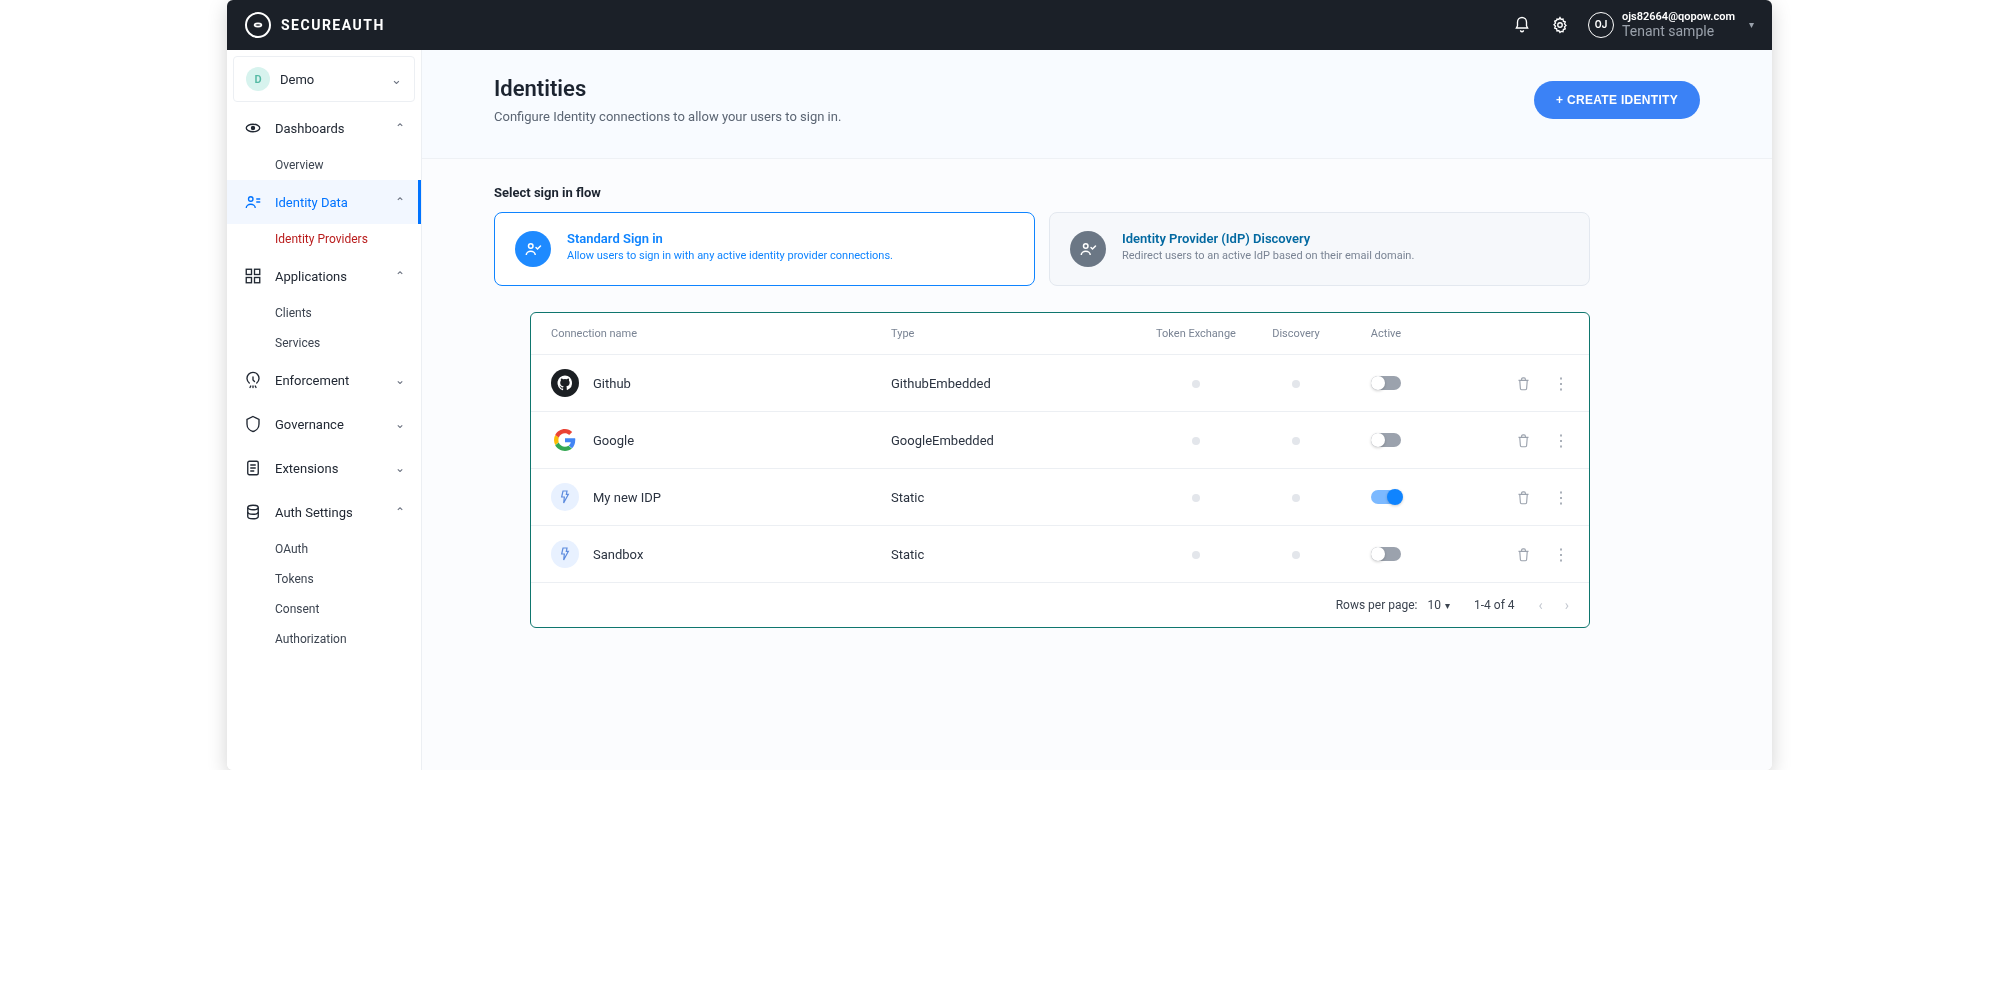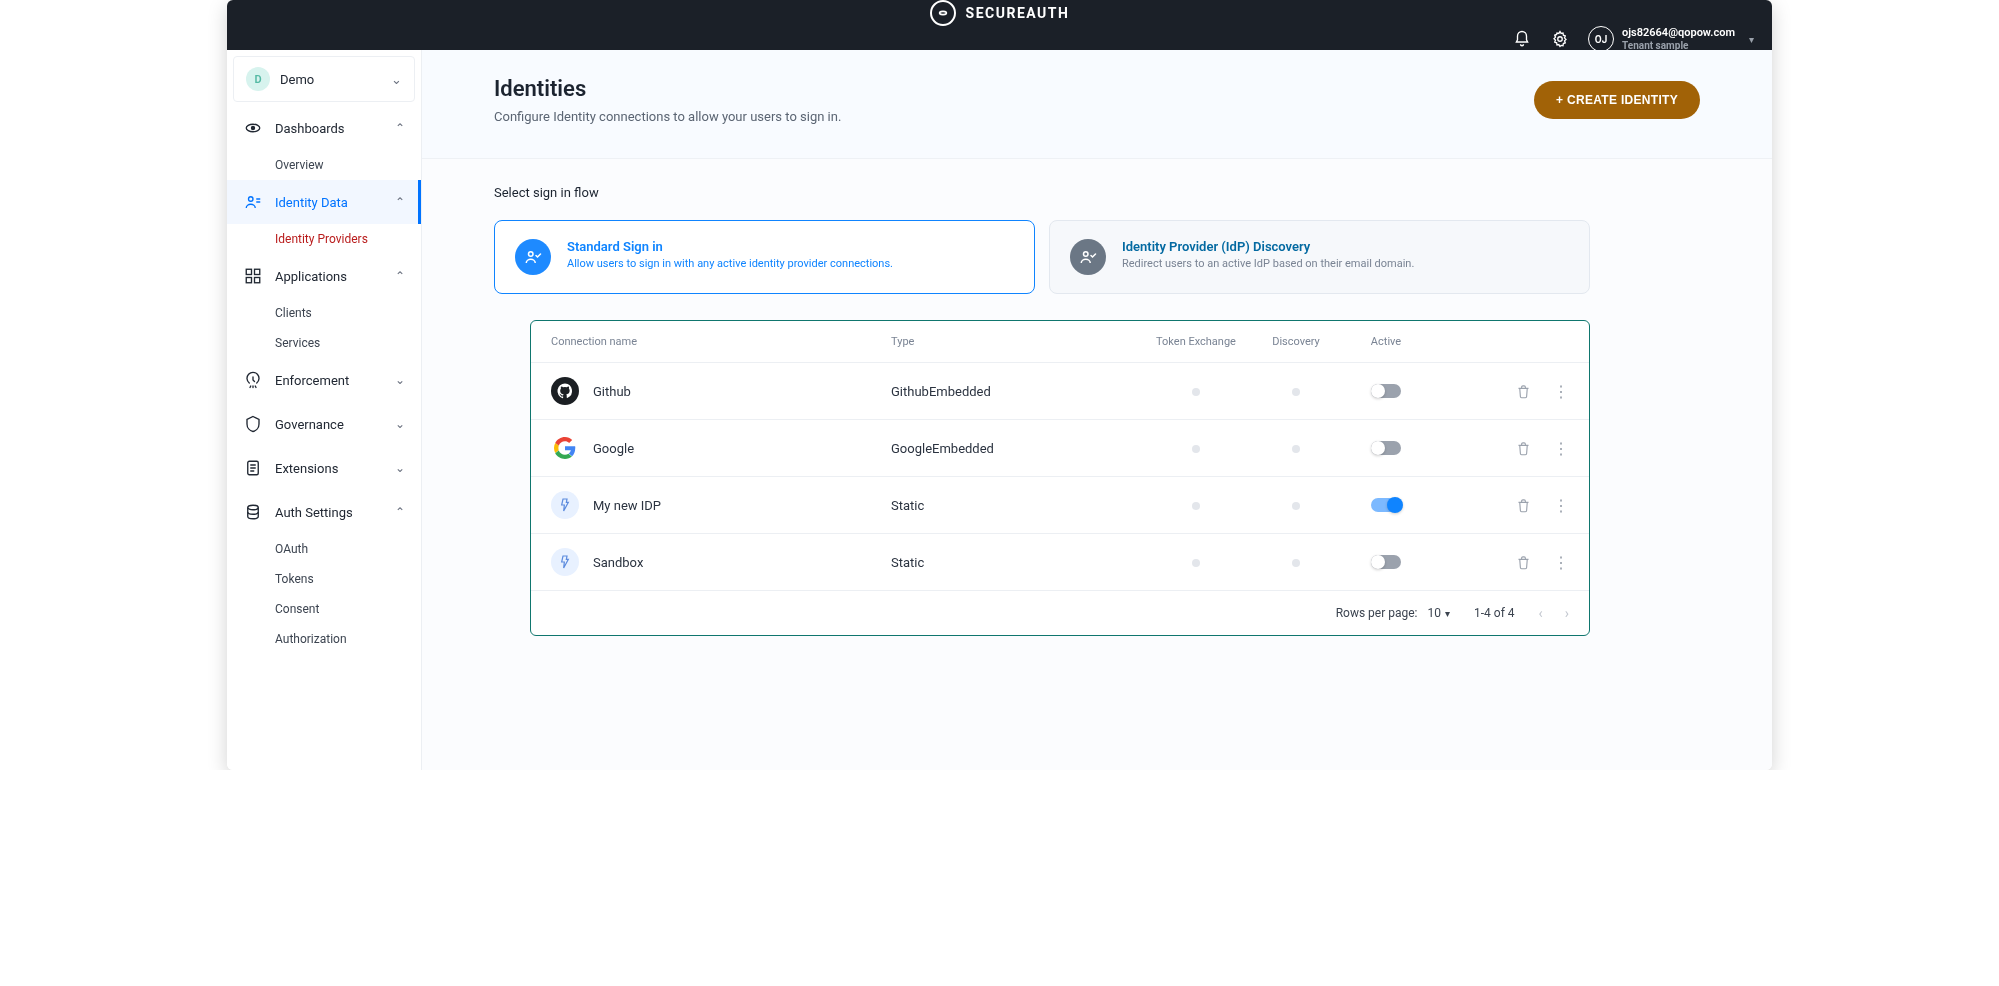--- a/index.html
+++ b/index.html
@@ -1,29 +1,29 @@
 <!DOCTYPE html>
 <html><head>
 <meta charset="utf-8">
 <style>
 * { box-sizing: border-box; margin: 0; padding: 0; }
 body { font-family: -apple-system, BlinkMacSystemFont, "Segoe UI", Roboto, Helvetica, Arial, sans-serif; background: #ffffff; color: #212833; }
 .app { display: flex; flex-direction: column; height: 770px; width: 1545px; position: relative; box-shadow: 0 6px 20px rgba(0,0,0,0.18); border-radius: 6px; overflow: hidden; margin: 0 auto; }
 
 
-.topbar { height: 50px; background: #1b2028; display: flex; align-items: center; padding: 0 18px; color: #fff; flex-direction: column; }
+.topbar { height: 50px; background: #1b2028; display: flex; align-items: center; padding: 0 18px; color: #fff; }
 .brand { display: flex; align-items: center; gap: 10px; font-weight: 700; letter-spacing: 1.5px; font-size: 14px; }
 .brand-logo { width: 26px; height: 26px; border: 2px solid #fff; border-radius: 50%; display: flex; align-items: center; justify-content: center; font-weight: 800; font-size: 14px; }
 .topbar-right { margin-left: auto; display: flex; align-items: center; gap: 18px; }
 .top-icon { width: 20px; height: 20px; display: flex; align-items: center; justify-content: center; color: #fff; cursor: pointer; }
 .avatar { width: 26px; height: 26px; border-radius: 50%; border: 1.5px solid #fff; display: flex; align-items: center; justify-content: center; font-size: 10px; font-weight: 600; }
 .user-block { display: flex; align-items: center; gap: 8px; cursor: pointer; }
 .user-text { display: flex; flex-direction: column; line-height: 1.2; }
 .user-email { font-size: 11px; font-weight: 600; }
-.user-tenant { font-size: 10px; color: #9aa1ab; font-weight: bold; }
+.user-tenant { font-size: 14px; color: #9aa1ab; }
 .caret-down { font-size: 10px; margin-left: 6px; color: #9aa1ab; }
 
 
 .body { flex: 1; display: flex; min-height: 0; }
 
 
 .sidebar { width: 195px; border-right: 1px solid #eceff3; background: #fff; display: flex; flex-direction: column; font-size: 13px; }
 .workspace-select { margin: 6px 6px 0 6px; border: 1px solid #eceff3; border-radius: 4px; padding: 10px 12px; display: flex; align-items: center; gap: 10px; cursor: pointer; }
 .workspace-badge { width: 24px; height: 24px; border-radius: 50%; background: #d7f3ee; color: #54b9a4; font-size: 11px; font-weight: 600; display: flex; align-items: center; justify-content: center; }
 .workspace-select .chev { margin-left: auto; color: #6b7280; }
@@ -35,24 +35,24 @@
 .nav-section.active .nav-icon { color: #0073ff; }
 .nav-section.active::after { content: ""; position: absolute; right: 0; top: 0; bottom: 0; width: 3px; background: #0073ff; }
 .nav-sub { padding: 8px 16px 8px 48px; color: #3c4450; cursor: pointer; font-size: 12px; }
 .nav-sub.active { color: #b91c1c; }
 
 
 .main { flex: 1; background: #fbfcfe; overflow: auto; }
 .page-header { background: #f8fbff; padding: 26px 72px 34px 72px; display: flex; align-items: center; border-bottom: 1px solid #eef1f5; }
 .page-title { font-size: 22px; font-weight: 600; color: #1c2430; }
 .page-sub { font-size: 13px; color: #5b6573; margin-top: 8px; }
-.create-btn { margin-left: auto; background: #a16207; color: #fff; border: none; border-radius: 24px; padding: 12px 22px; font-size: 12px; font-weight: 600; letter-spacing: 0.3px; cursor: pointer; }
+.create-btn { margin-left: auto; background: #3b82f6; color: #fff; border: none; border-radius: 24px; padding: 12px 22px; font-size: 12px; font-weight: 600; letter-spacing: 0.3px; cursor: pointer; }
 
 .content { padding: 26px 72px 40px 72px; max-width: 1240px; }
-.section-title { font-size: 13px; font-weight: 400; color: #1c2430; margin-bottom: 20px; }
+.section-title { font-size: 13px; font-weight: 700; color: #1c2430; margin-bottom: 12px; }
 
 .flow-cards { display: flex; gap: 14px; margin-bottom: 26px; }
 .flow-card { flex: 1; border: 1px solid #e3e8ef; border-radius: 8px; background: #f6f8fb; padding: 18px 20px; display: flex; gap: 16px; cursor: pointer; }
 .flow-card.selected { border-color: #0f84ff; background: #fff; }
 .flow-icon { width: 36px; height: 36px; border-radius: 50%; display: flex; align-items: center; justify-content: center; flex-shrink: 0; }
 .flow-card.selected .flow-icon { background: #1e8aff; color: #fff; }
 .flow-card:not(.selected) .flow-icon { background: #6b7785; color: #fff; }
 .flow-title { font-size: 13px; font-weight: 600; margin-bottom: 3px; }
 .flow-card.selected .flow-title { color: #0f84ff; }
 .flow-card:not(.selected) .flow-title { color: #0369a1; }

